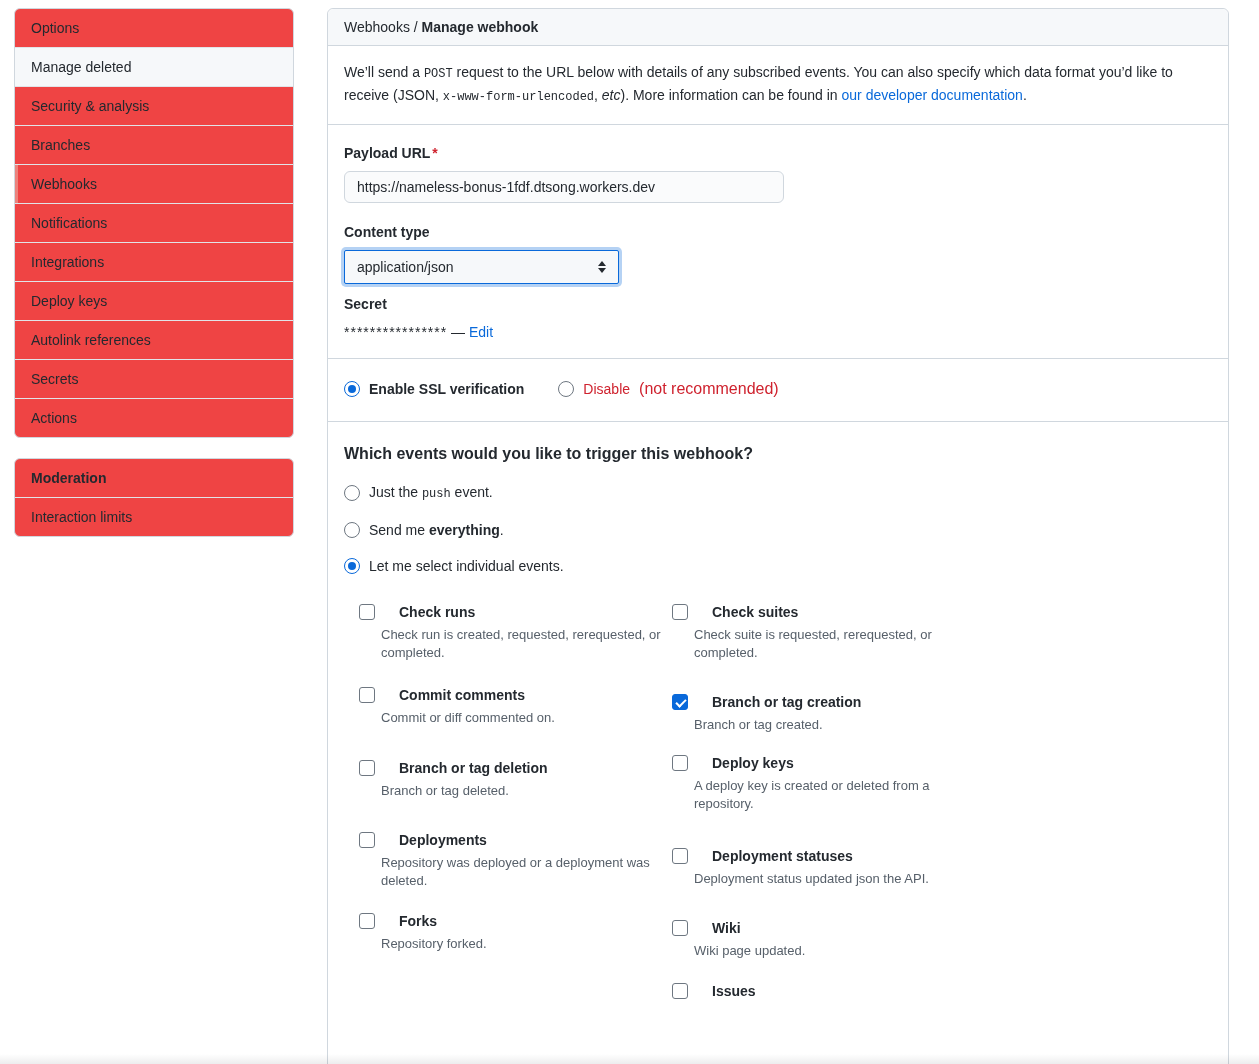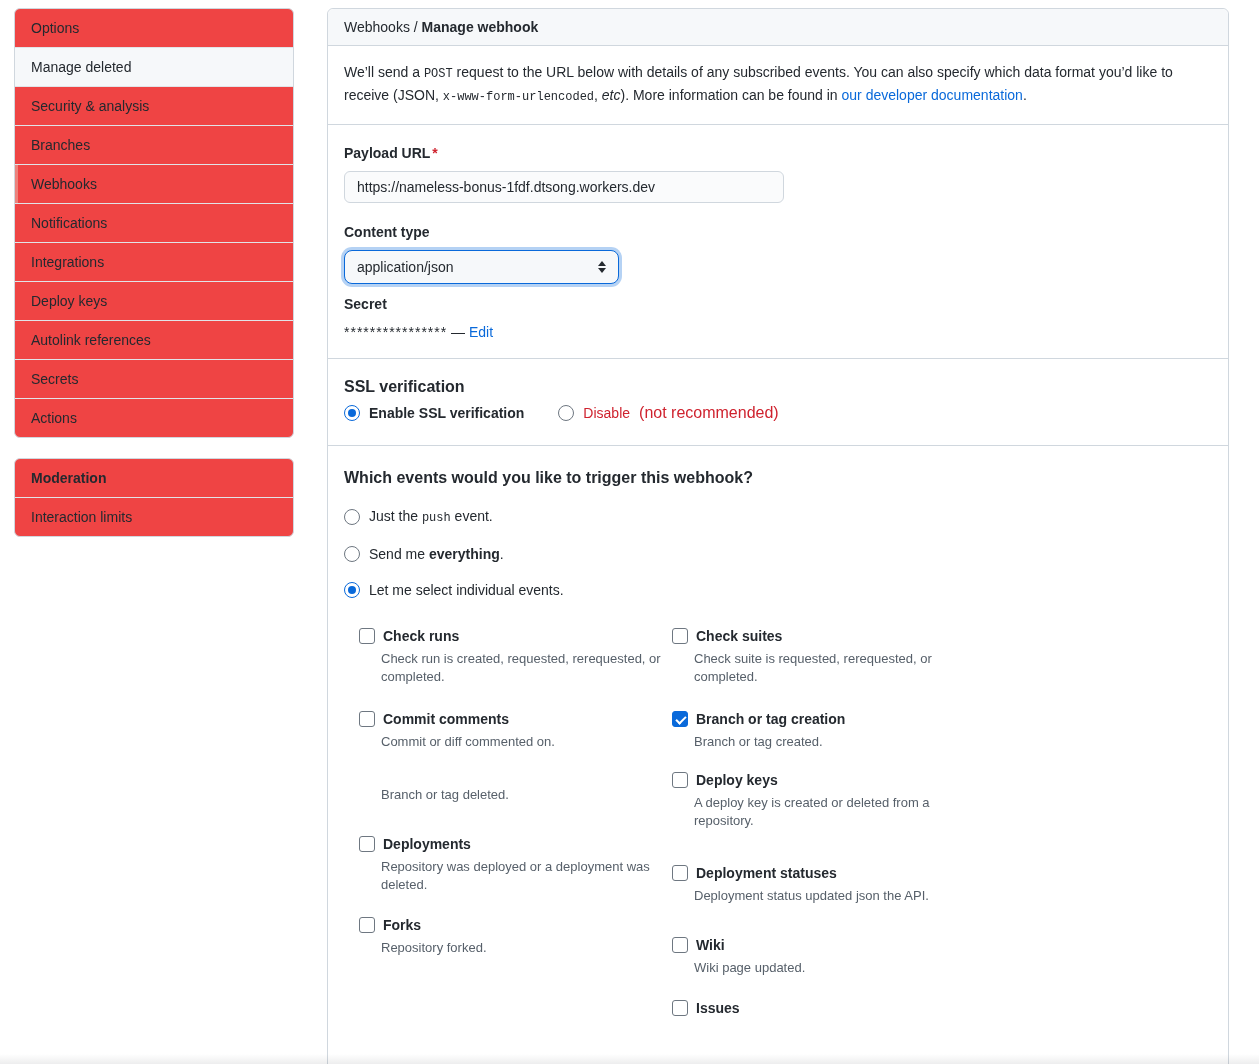--- a/index.html
+++ b/index.html
@@ -45,21 +45,21 @@
   .required { color:#cf222e; margin-left:2px; }
   .text-input {
     width:440px; height:32px; padding:5px 12px; font-size:14px;
     font-family:"Liberation Sans",sans-serif; color:#24292f;
     background:#fafbfc; border:1px solid #d0d7de; border-radius:6px;
   }
   .select-box {
     width:275px; height:34px; margin-bottom:10px;
     display:flex; align-items:center; justify-content:space-between;
     padding:5px 12px; background:#f6f8fa;
-    border:1px solid #0969da; border-radius:8px;
+    border:1px solid #0969da; border-radius:2px;
     box-shadow:0 0 0 3px rgba(9,105,218,0.3);
     cursor:pointer;
   }
   .select-arrows { display:flex; flex-direction:column; gap:2px; }
   .select-arrows i { display:block; width:0; height:0; border-left:4px solid transparent; border-right:4px solid transparent; }
   .arrow-up { border-bottom:5px solid #24292f; }
   .arrow-down { border-top:5px solid #24292f; }
   .secret-row { line-height:20px; margin-top:2px; }
   .secret-mask { letter-spacing:1px; }
   .dash { color:#24292f; }
@@ -82,40 +82,40 @@
   .ssl-disable { margin-left:34px; }
   .danger { color:#cf222e; }
   .danger-small { color:#cf222e; font-size:16px; }
   .bold { font-weight:bold; }
 
   
   .events-question { margin:4px 0 16px; }
   .event-option { margin-bottom:16px; }
   .events-grid { display:flex; margin-left:15px; margin-top:26px; }
   .events-col { width:313px; display:flex; flex-direction:column; }
-  .event-item .event-head { display:flex; align-items:center; gap:8px; line-height:20px; }
+  .event-item .event-head { display:flex; align-items:center; gap:24px; line-height:20px; }
   .event-label { font-weight:bold; cursor:pointer; }
   .event-desc { margin:4px 0 0 22px; color:#57606a; font-size:13px; line-height:18px; max-width:280px; }
   .col-right .event-desc { max-width:250px; }
   .checkbox {
     width:16px; height:16px; flex:none; border:1px solid #6e7781; border-radius:3px;
     background:#fff; position:relative; cursor:pointer; display:inline-block;
   }
   .checkbox.on { background:#0969da; border-color:#0969da; }
   .checkbox.on::after {
     content:""; position:absolute; left:4.5px; top:1.5px; width:4px; height:8px;
     border:solid #fff; border-width:0 2px 2px 0; transform:rotate(45deg);
   }
   
   .col-left  .event-item:nth-child(1){margin-bottom:23px;}
   .col-left  .event-item:nth-child(2){margin-bottom:31px;}
   .col-left  .event-item:nth-child(3){margin-bottom:30px;}
   .col-left  .event-item:nth-child(4){margin-bottom:21px;}
   .col-left  .event-item:nth-child(5){margin-bottom:48px;}
-  .col-right .event-item:nth-child(1){margin-bottom:23px;}
+  .col-right .event-item:nth-child(1){margin-bottom:30px;}
   .col-right .event-item:nth-child(2){margin-bottom:19px;}
   .col-right .event-item:nth-child(3){margin-bottom:33px;}
   .col-right .event-item:nth-child(4){margin-bottom:30px;}
   .col-right .event-item:nth-child(5){margin-bottom:21px;}
 
   .lock-icon { flex:none; display:inline-flex; }
   .bottom-fade {
     position:absolute; left:0; bottom:0; width:1259px; height:10px;
     background:linear-gradient(to bottom, rgba(27,31,36,0), rgba(27,31,36,0.08));
     pointer-events:none;
@@ -177,21 +177,20 @@
       <span>Secret</span>
     </label>
     <div class="secret-row">
       <span class="secret-mask">****************</span>
       <span class="dash"> <span>—</span> </span>
       <a class="link">Edit</a>
     </div>
   </div>
 
   <div class="section">
-    <div class="ssl-title">SSL verification</div>
     <div class="ssl-radios">
       <span class="radio-row">
         <span class="radio on"></span>
         <span class="bold">Enable SSL verification</span>
       </span>
       <span class="radio-row ssl-disable">
         <span class="radio"></span>
         <span class="danger">Disable</span>
         <span class="danger-small">(not recommended)</span>
       </span>
@@ -227,20 +226,24 @@
 
         <div class="event-item">
           <div class="event-head">
             <span class="checkbox"></span>
             <span class="event-label">Commit comments</span>
           </div>
           <div class="event-desc">Commit or diff commented on.</div>
         </div>
 
         <div class="event-item">
+          <div class="event-head">
+            <span class="checkbox"></span>
+            <span class="event-label">Branch or tag deletion</span>
+          </div>
           <div class="event-desc">Branch or tag deleted.</div>
         </div>
 
         <div class="event-item">
           <div class="event-head">
             <span class="checkbox"></span>
             <span class="event-label">Deployments</span>
           </div>
           <div class="event-desc">Repository was deployed or a deployment was deleted.</div>
         </div>

